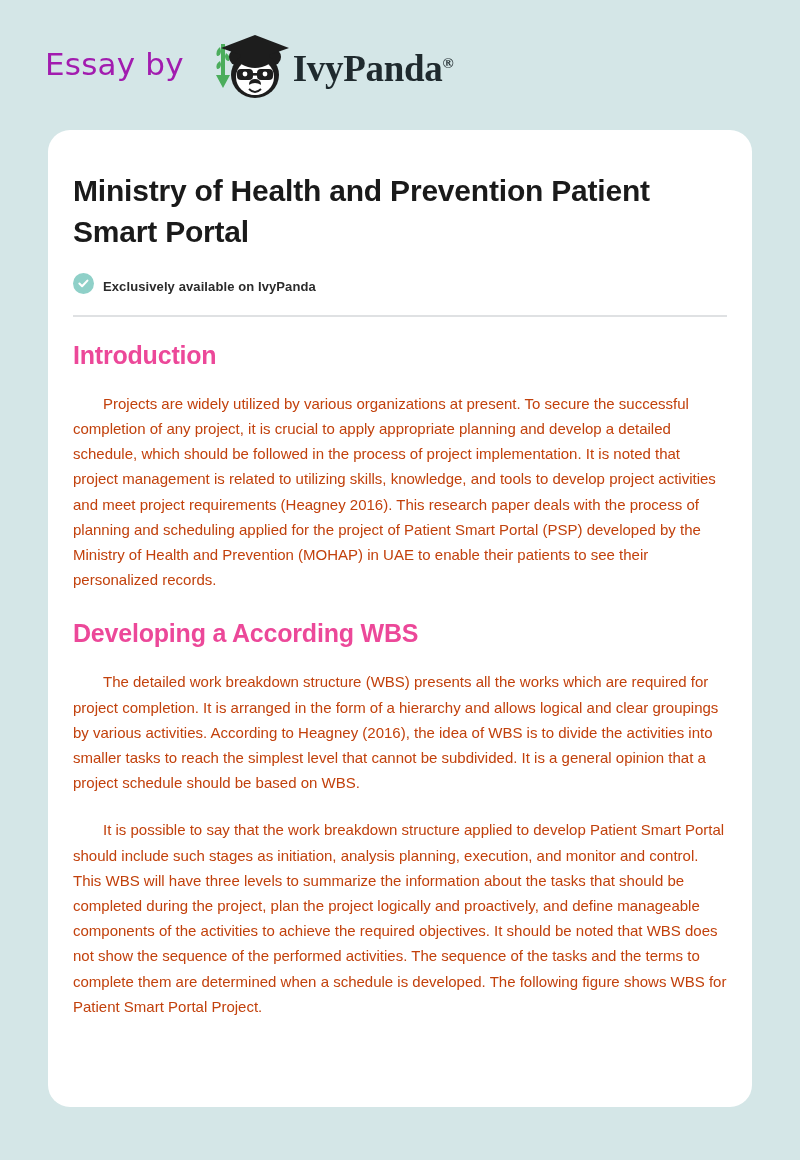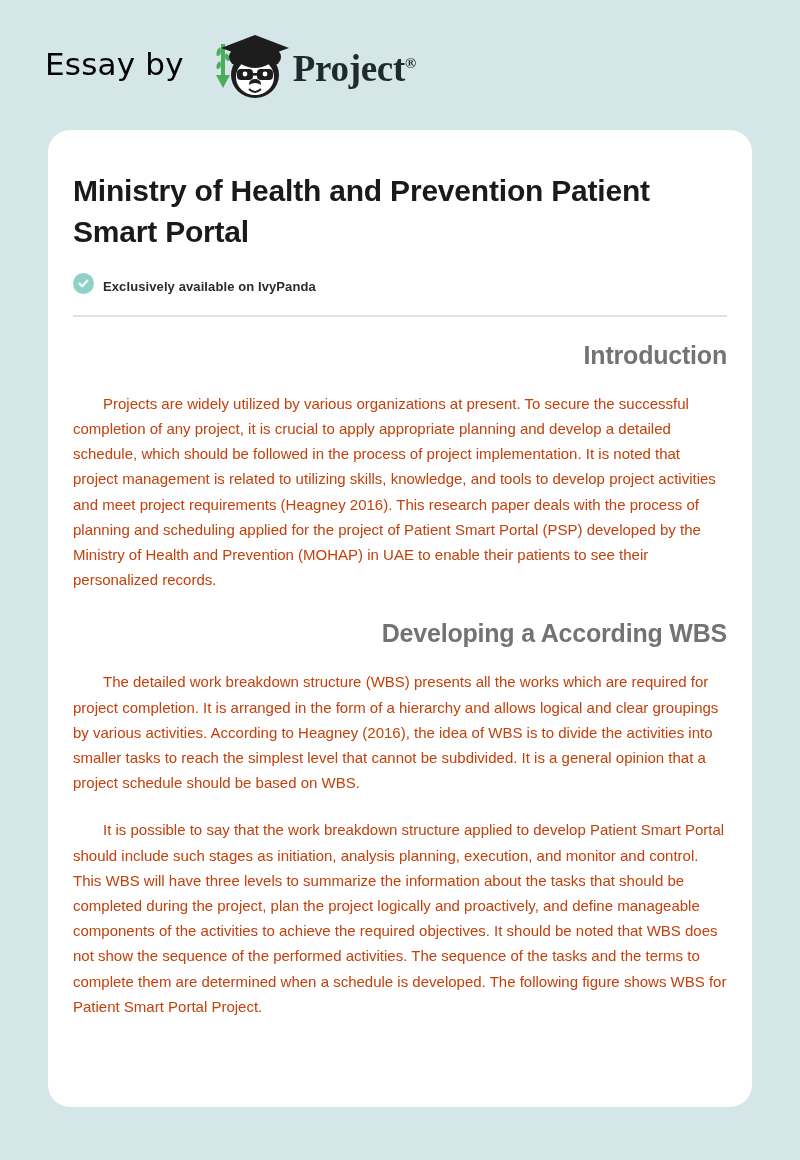--- a/index.html
+++ b/index.html
@@ -18,21 +18,21 @@
   .brandbar {
     height: 133px;
     display: flex;
     align-items: center;
     padding-left: 45px;
     box-sizing: border-box;
   }
   .brand-essay-by {
     font-family: "DejaVu Sans", sans-serif;
     font-size: 31px;
-    color: #000000;
+    color: #a21caf;
     letter-spacing: 0.2px;
     line-height: 1;
     margin-bottom: 4px;
   }
   .brand-logo {
     display: flex;
     align-items: center;
     margin-left: 17px;
   }
   .panda-mark {
@@ -109,24 +109,23 @@
   .divider {
     height: 2px;
     background: #dfe1e3;
     margin: 0 0 24px 0;
   }
 
   h2.section-heading {
     font-family: "Liberation Sans", sans-serif;
     font-size: 25px;
     font-weight: bold;
-    color: #737373;
+    color: #ec4899;
     margin: 0 0 21px 0;
     letter-spacing: -0.2px;
-    text-align: right;
   }
   h2.section-heading.tight { margin-top: 2px; }
   h2.section-heading.spaced { margin-top: 27px; }
 
   p.body-text {
     font-family: "Liberation Sans", sans-serif;
     font-size: 15px;
     line-height: 25.2px;
     color: #c2410c;
     margin: 0 0 22px 0;
@@ -165,21 +164,21 @@
         <circle cx="64" cy="43" r="2.4" fill="#ffffff"></circle>
 
         <ellipse cx="54" cy="53" rx="6" ry="5" fill="#1d1d1d"></ellipse>
         <ellipse cx="54" cy="58" rx="8" ry="6" fill="#ffffff"></ellipse>
         <path d="M48 58 q6 6 12 0" stroke="#1d1d1d" stroke-width="1.8" fill="none"></path>
 
         <path d="M54 4 L88 17 L54 29 L20 17 Z" fill="#1d1d1d"></path>
         <path d="M40 22 L40 33 q14 8 28 0 L68 22 Z" fill="#1d1d1d"></path>
       </svg>
     </span>
-    <span class="brand-wordmark"><span>Project</span><span class="reg">®</span></span>
+    <span class="brand-wordmark"><span>IvyPanda</span><span class="reg">®</span></span>
   </div>
 </div>
 
 <div class="card">
 
   <h1 class="doc-title">Ministry of Health and Prevention Patient Smart Portal</h1>
 
   <div class="exclusive-row">
     <span class="check-badge">
       <svg width="13" height="13" viewBox="0 0 13 13" xmlns="http://www.w3.org/2000/svg">

